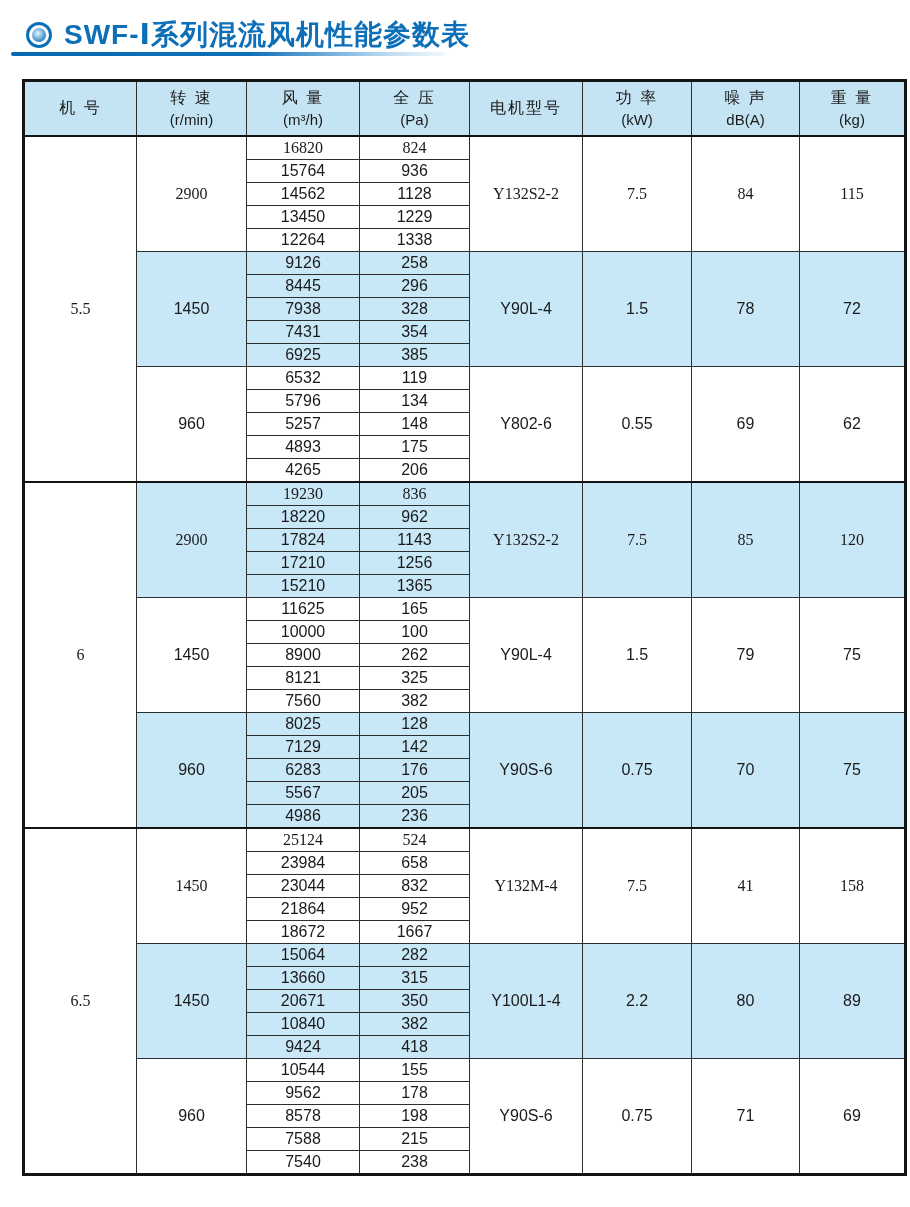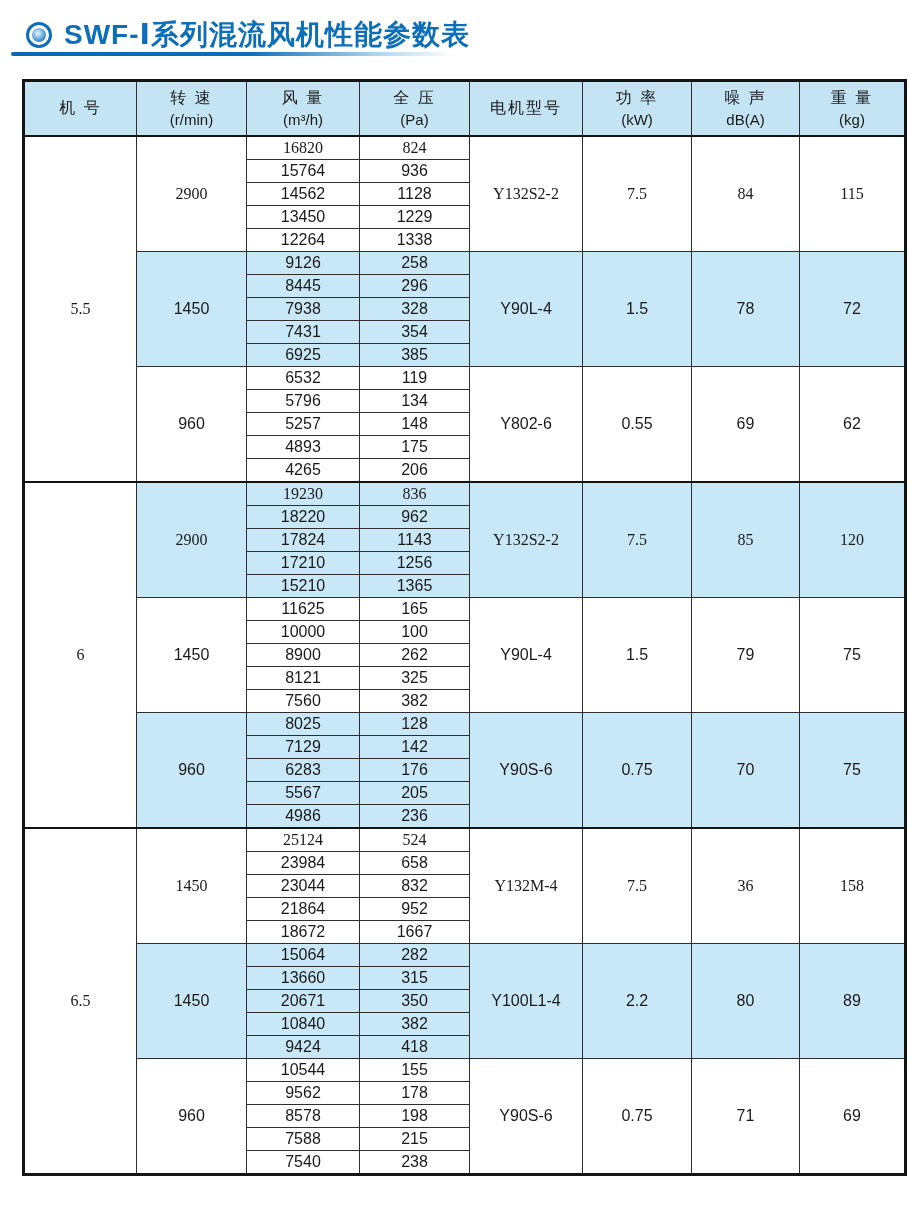--- a/index.html
+++ b/index.html
@@ -272,21 +272,21 @@
         <td>4986</td>
         <td>236</td>
       </tr>
       <tr class="group-start">
         <td class="model-cell" rowspan="15">6.5</td>
         <td rowspan="5">1450</td>
         <td>25124</td>
         <td>524</td>
         <td rowspan="5">Y132M-4</td>
         <td rowspan="5">7.5</td>
-        <td rowspan="5">36</td>
+        <td rowspan="5">41</td>
         <td rowspan="5">158</td>
       </tr>
       <tr>
         <td>23984</td>
         <td>658</td>
       </tr>
       <tr>
         <td>23044</td>
         <td>832</td>
       </tr>

